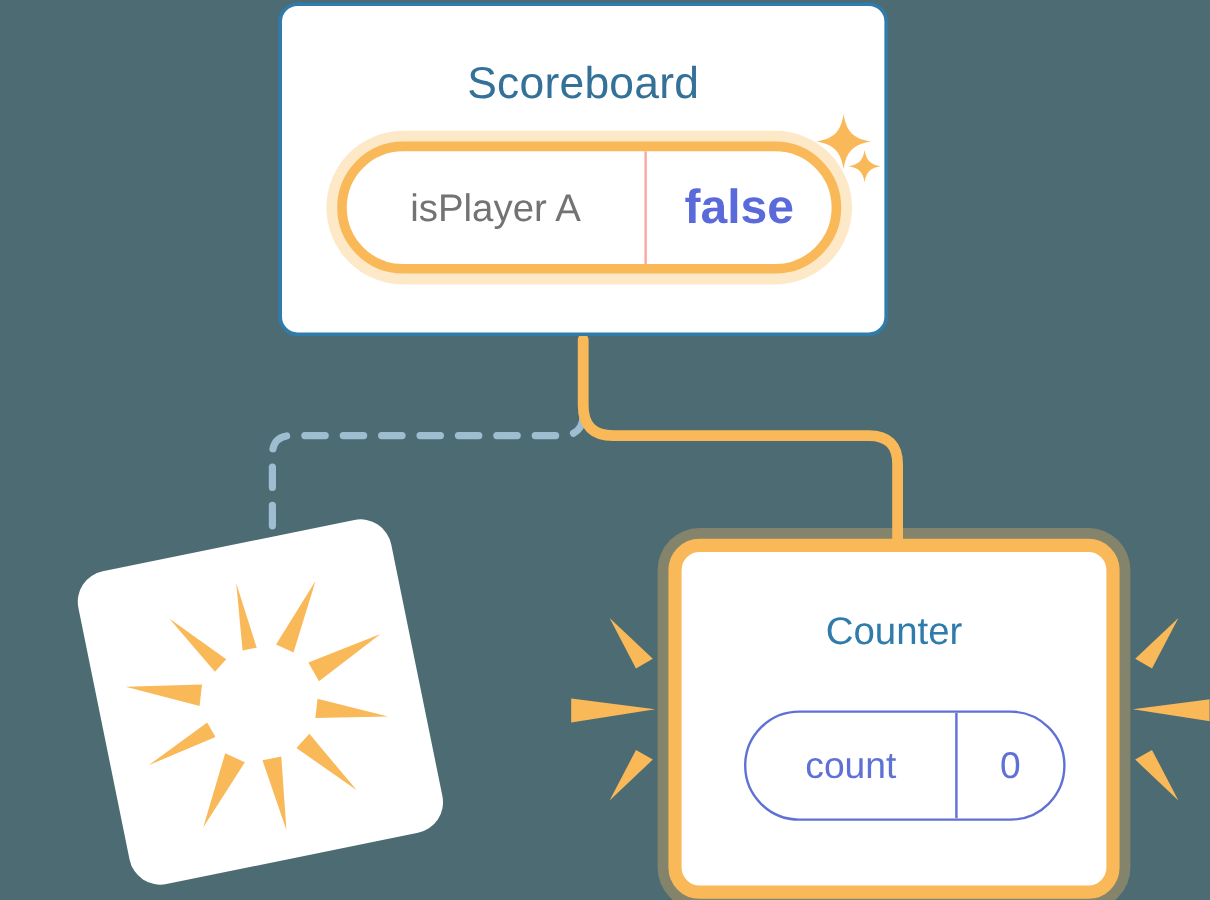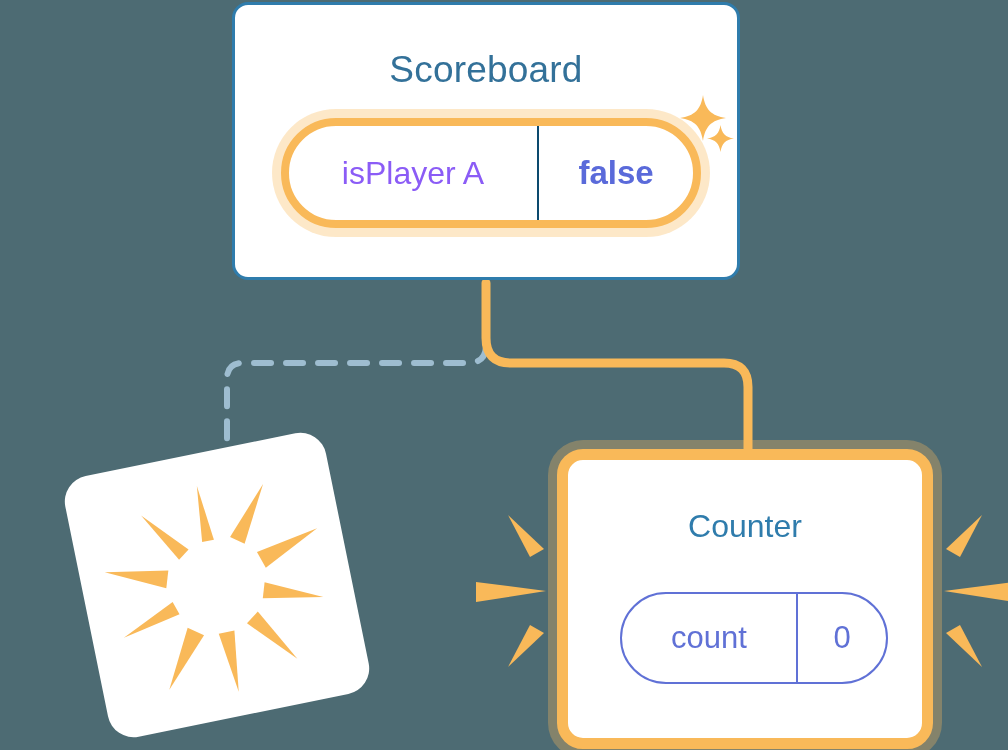--- a/index.html
+++ b/index.html
@@ -67,30 +67,30 @@
     display: flex;
     align-items: stretch;
     overflow: hidden;
   }
   .pill-orange .pill-key {
     flex: 0 0 250px;
     display: flex;
     align-items: center;
     justify-content: center;
     font-size: 32px;
-    color: #8b5cf6;
-    border-right: 2px solid #0c4a6e;
+    color: #737373;
+    border-right: 2px solid #fca5a5;
     box-sizing: border-box;
   }
   .pill-orange .pill-val {
     flex: 1 1 auto;
     display: flex;
     align-items: center;
     justify-content: center;
-    font-size: 33px;
+    font-size: 40px;
     font-weight: bold;
     color: #5a6ada;
   }
 
   
   .sparkle {
     position: absolute;
     z-index: 7;
   }
   .sparkle svg { display: block; }

